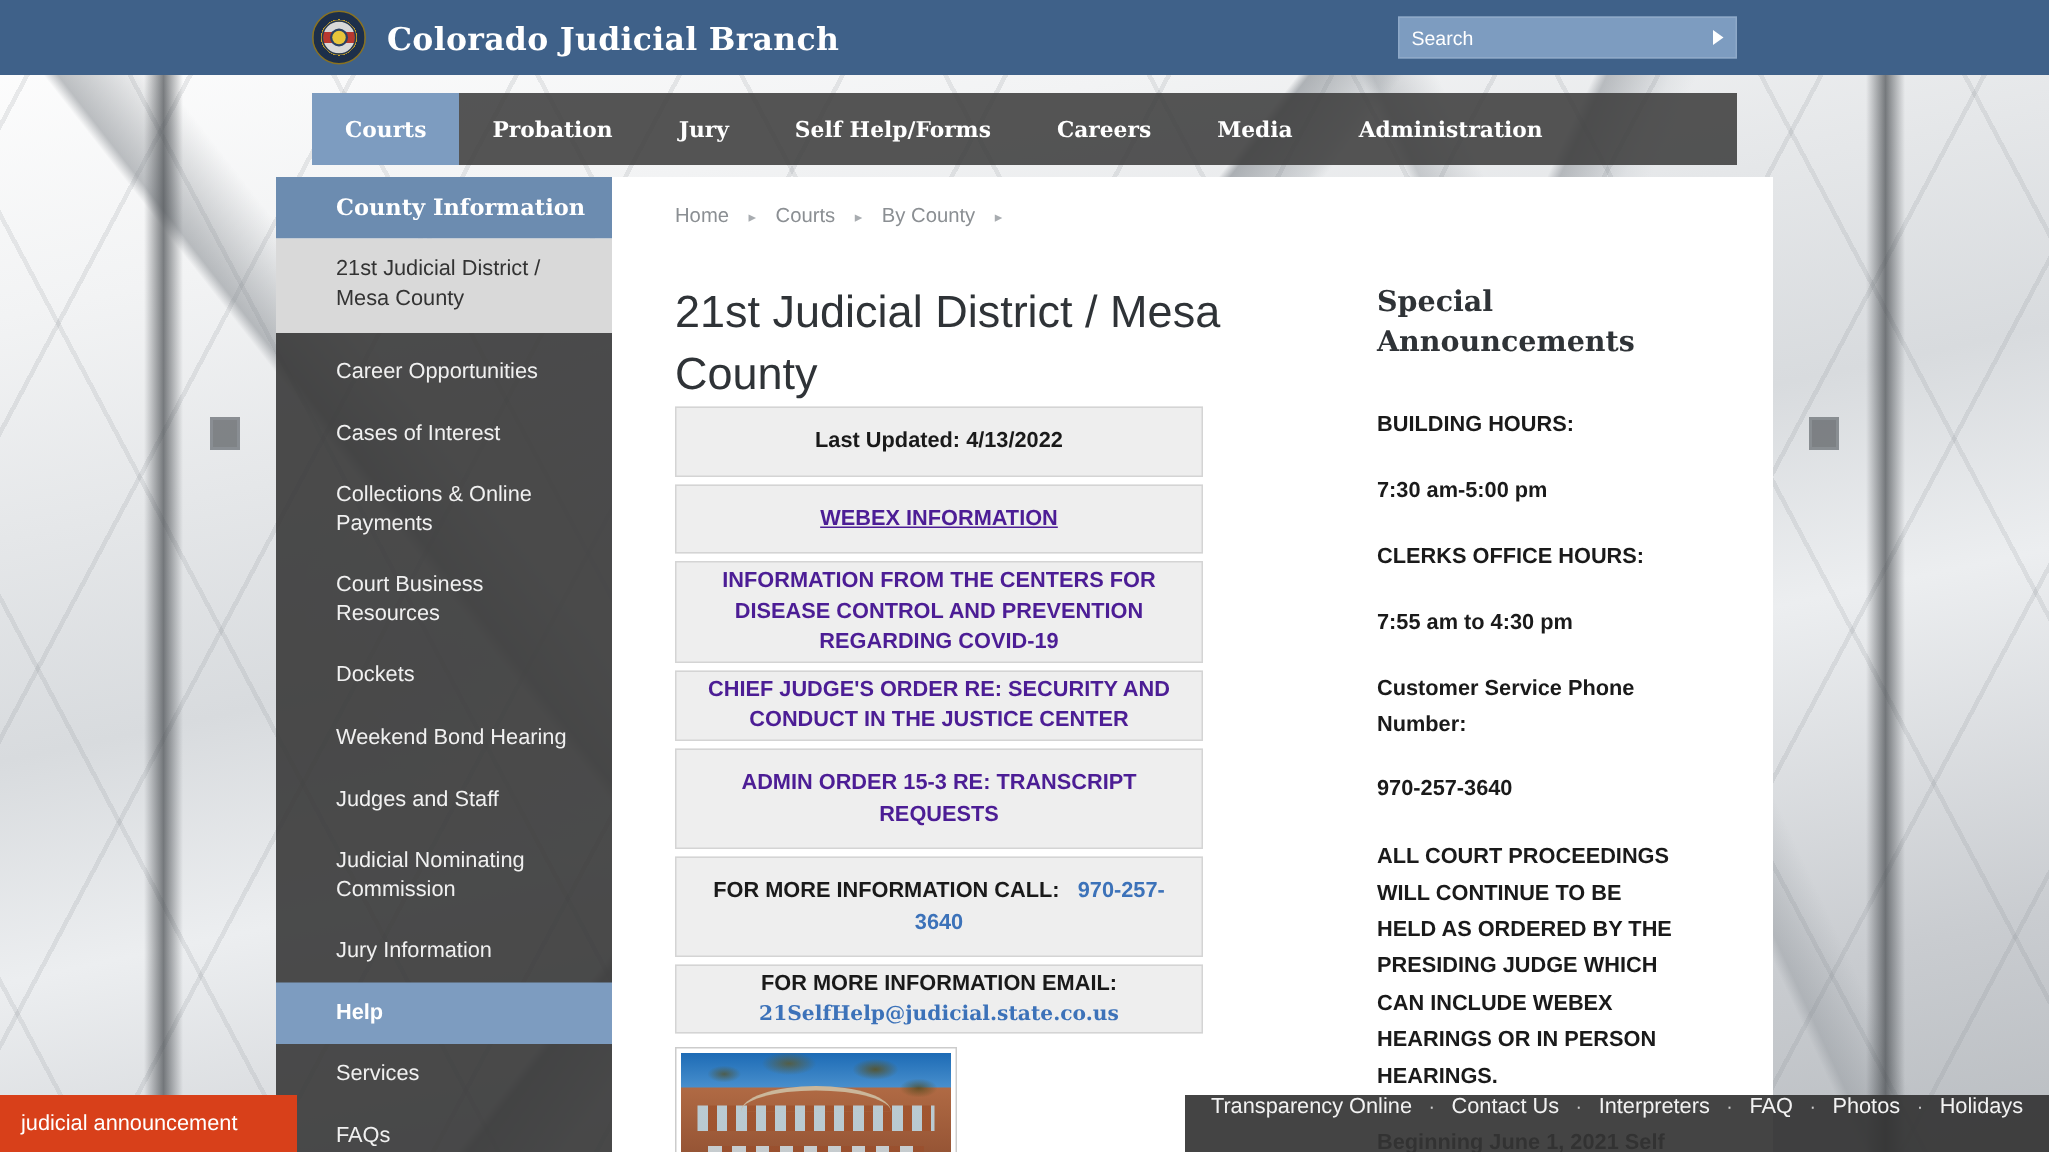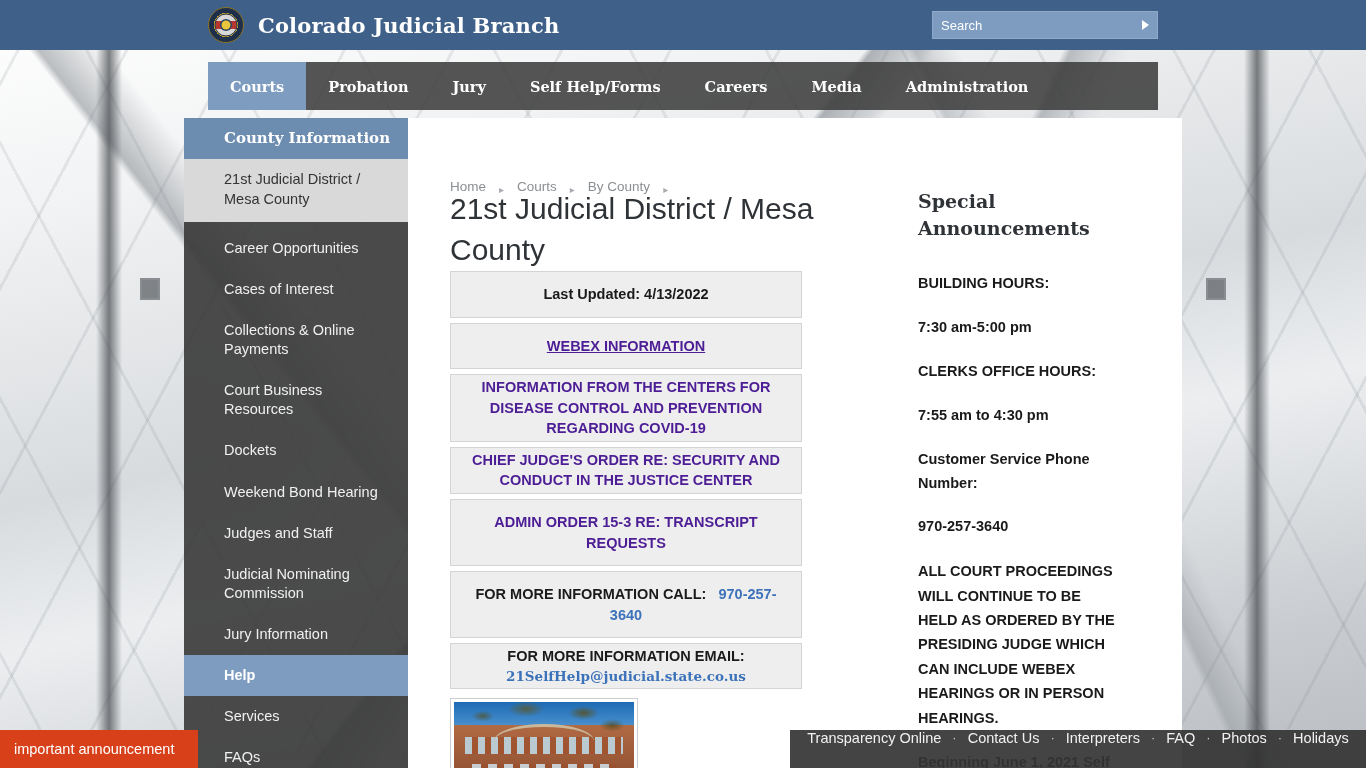--- a/index.html
+++ b/index.html
@@ -187,25 +187,24 @@
     font-size: 14.5px;
     padding: 11px 16px 11px 40px;
     line-height: 1.32;
     cursor: pointer;
   }
   .side-item.active { background: #7d9cc0; color: #ffffff; font-weight: bold; }
 
   
   .breadcrumb {
     position: absolute; left: 450px; top: 136px;
-    display: flex; align-items: flex-end; gap: 0;
+    display: flex; align-items: center; gap: 0;
     font-size: 13.5px;
     color: #8b8f93;
     z-index: 22;
-    margin-top: 43px;
   }
   .crumb { cursor: pointer; color: #8b8f93; }
   .crumb-sep {
     color: #a8acb0; font-size: 10px;
     padding: 0 13px;
     transform: translateY(1px);
   }
 
   
   .page-title {
@@ -474,13 +473,13 @@
   <span class="fsep">·</span>
   <span class="flink">Interpreters</span>
   <span class="fsep">·</span>
   <span class="flink">FAQ</span>
   <span class="fsep">·</span>
   <span class="flink">Photos</span>
   <span class="fsep">·</span>
   <span class="flink">Holidays</span>
 </div>
 
-<div class="orange-tab">important announcement</div>
+<div class="orange-tab">judicial announcement</div>
 
 </body></html>

